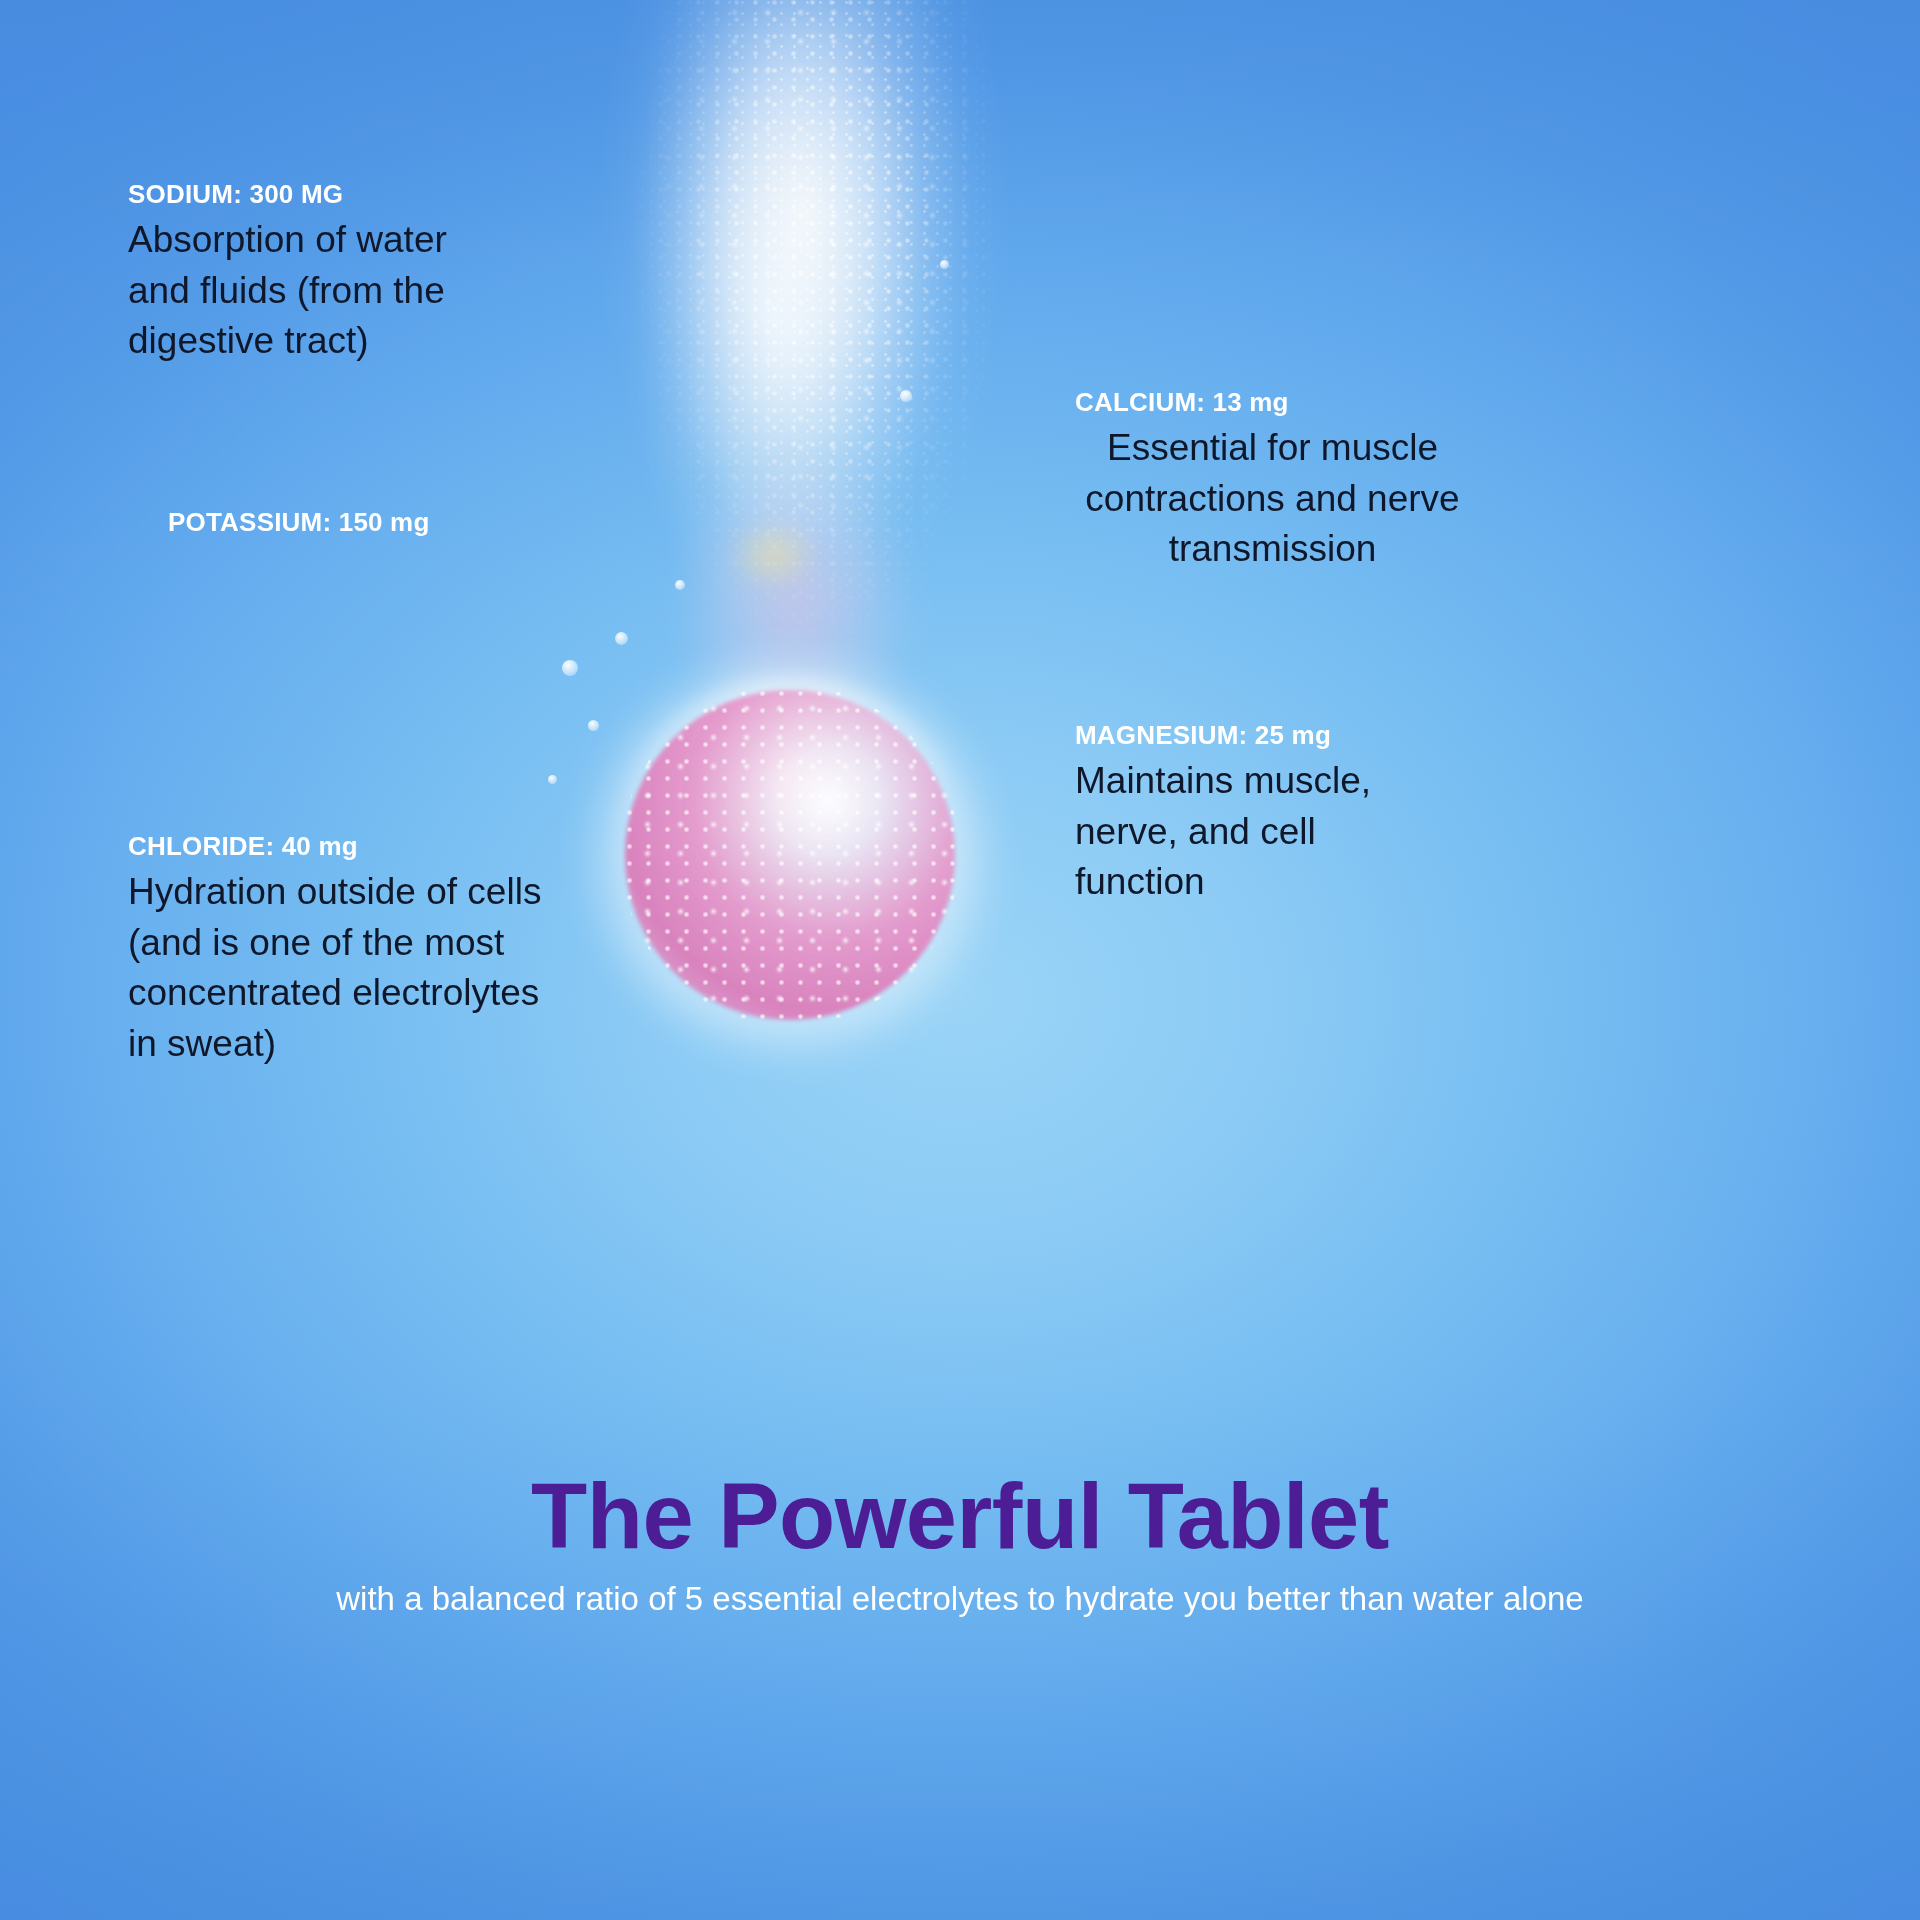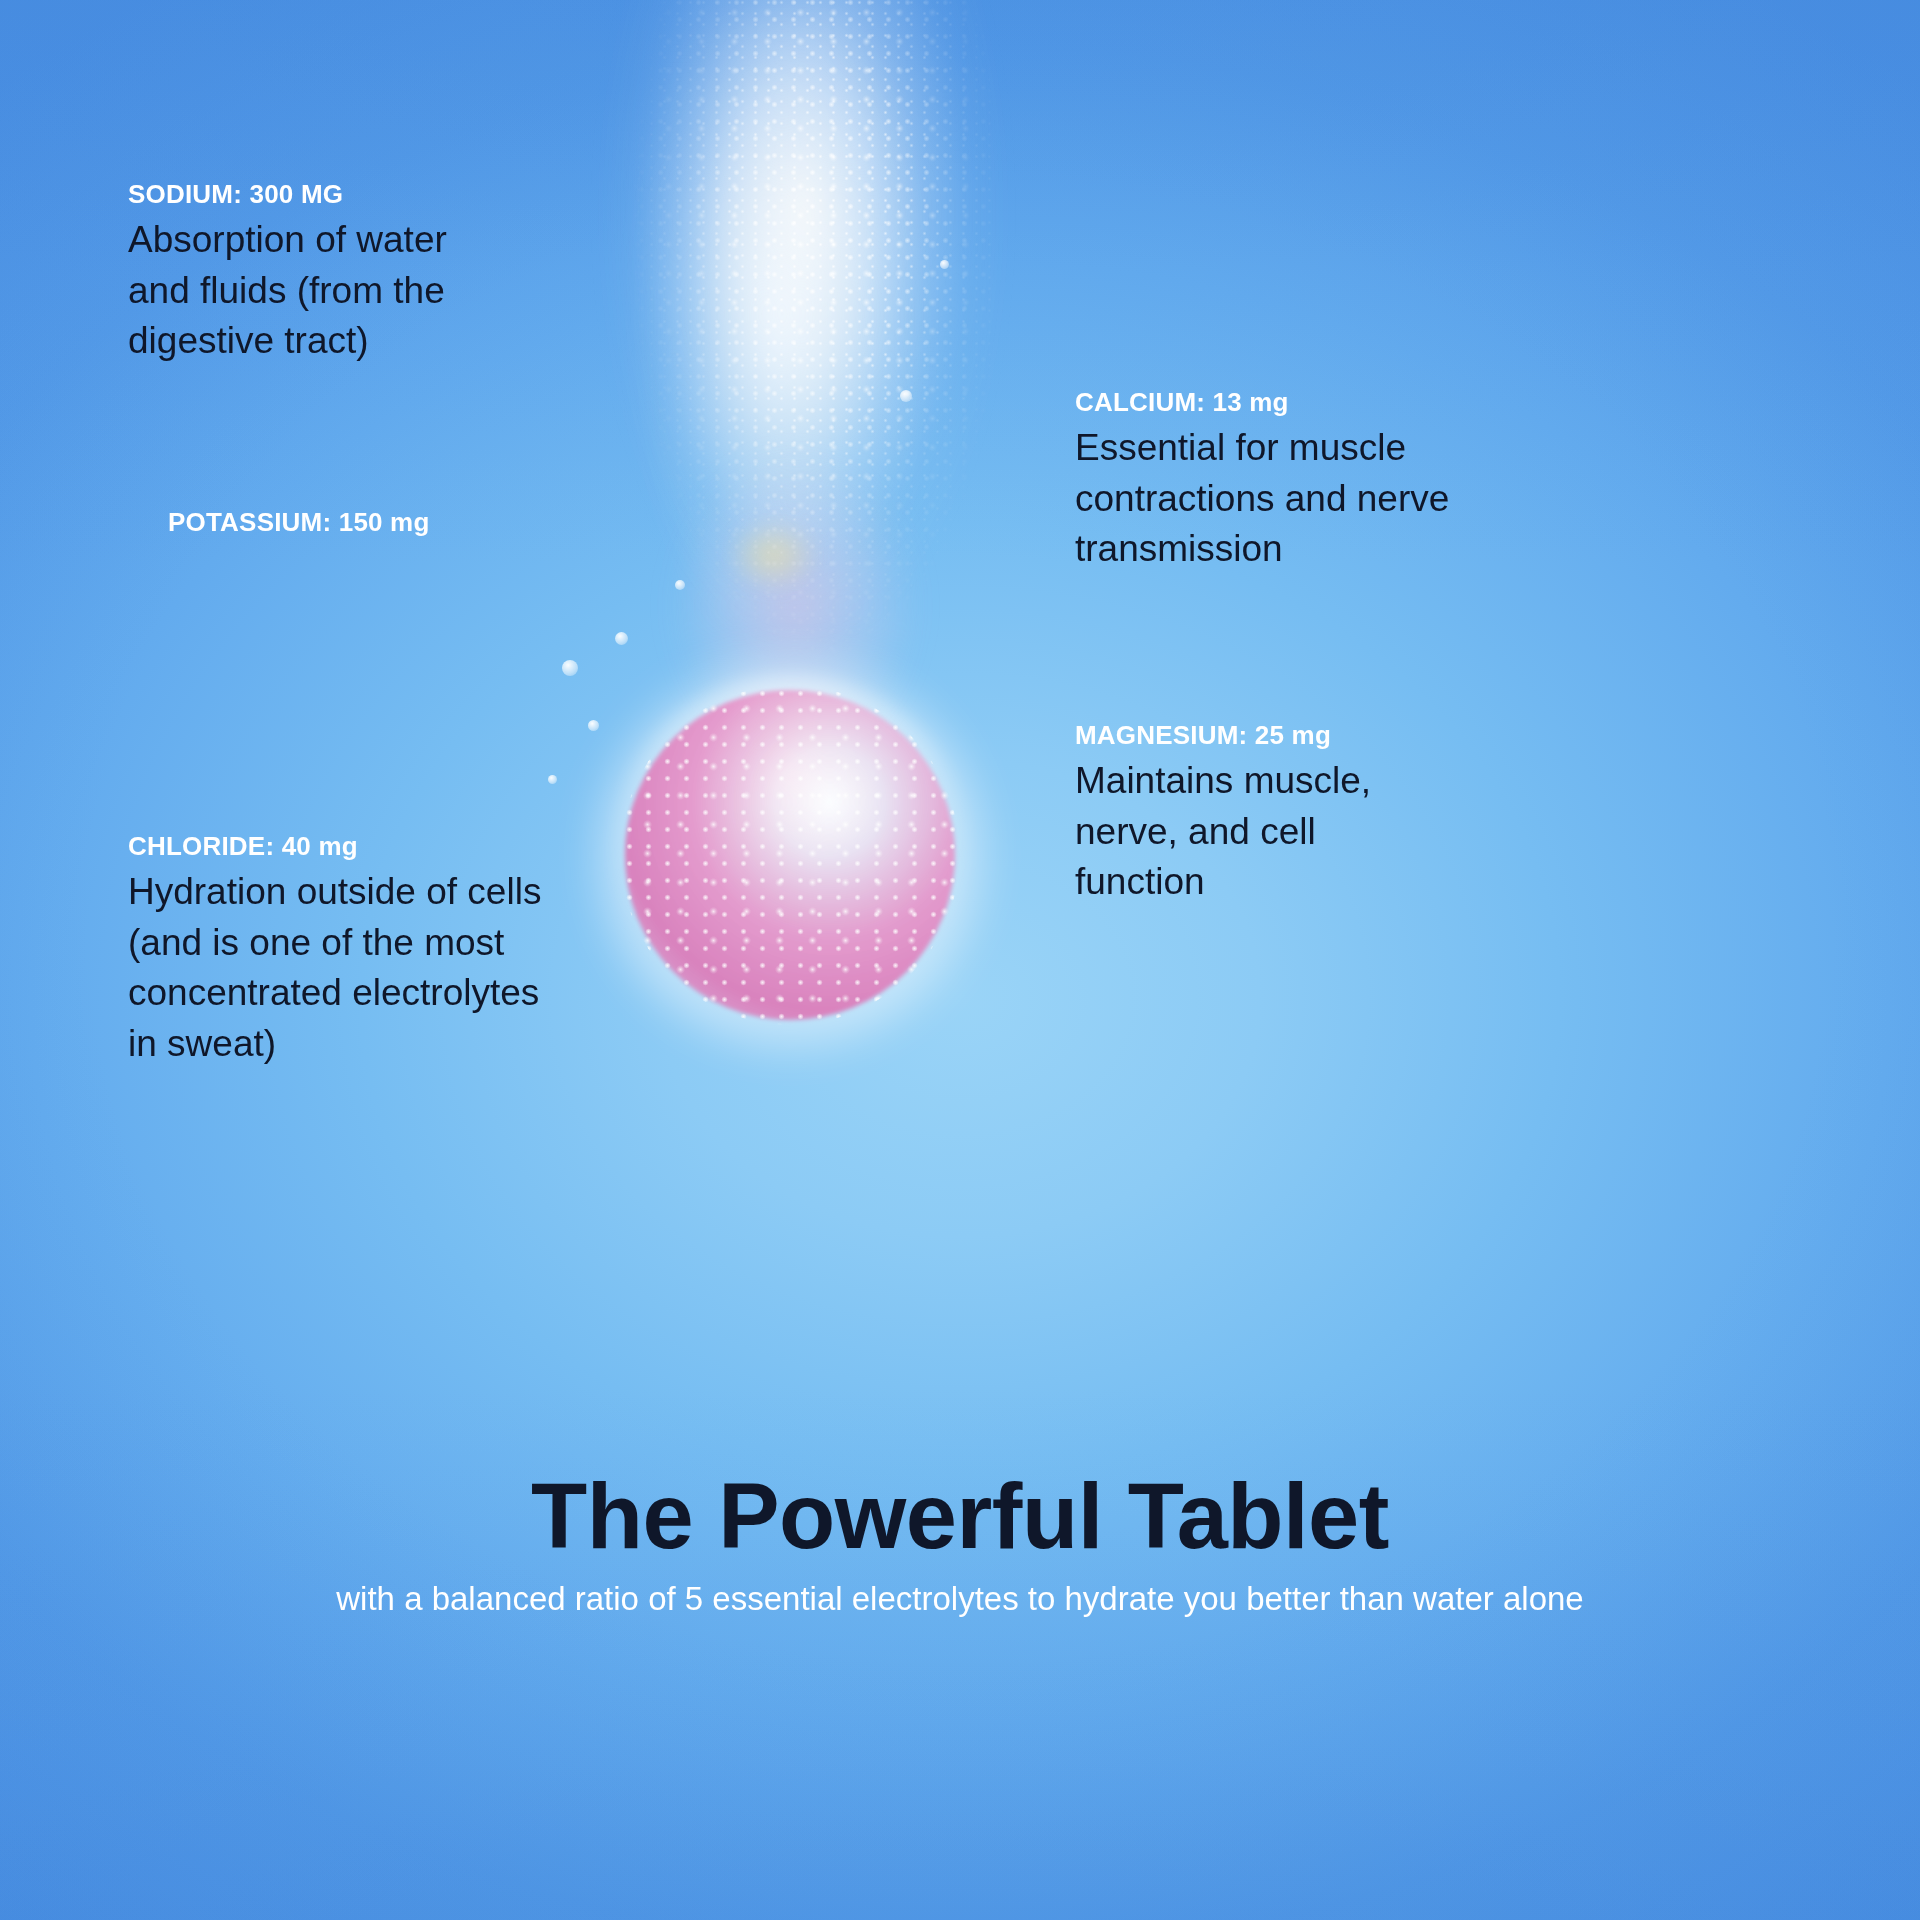--- a/index.html
+++ b/index.html
@@ -235,21 +235,21 @@
 
   
   .headline-wrap {
     position: absolute;
     left: 0;
     right: 0;
     top: 1470px;
     text-align: center;
   }
   .headline {
-    color: #0f172a;
+    color: #4c1d95;
     font-weight: 700;
     font-size: 92px;
     line-height: 1.0;
     letter-spacing: -0.5px;
     margin: 0;
   }
   .subhead {
     color: #ffffff;
     font-weight: 400;
     font-size: 33px;
@@ -311,21 +311,21 @@
     <div class="fact" style="top:832px; left:0; width:440px;">
       <div class="fact-title">CHLORIDE: 40 mg</div>
       <div class="fact-body" style="width:432px;">Hydration outside of cells (and is one of the most concentrated electrolytes in sweat)</div>
     </div>
   </div>
 
   <div class="col col-right">
 
     <div class="fact" style="top:388px; left:0; width:400px;">
       <div class="fact-title">CALCIUM: 13 mg</div>
-      <div class="fact-body" style="width:395px;">Essential for muscle contractions and nerve transmission</div>
+      <div class="fact-body" style="width:395px;text-align:center;">Essential for muscle contractions and nerve transmission</div>
     </div>
 
     <div class="fact" style="top:697px; left:0; width:420px;margin-top:24px;">
       <div class="fact-title">MAGNESIUM: 25 mg</div>
       <div class="fact-body" style="width:370px;">Maintains muscle, nerve, and cell function</div>
     </div>
   </div>
 
   <div class="headline-wrap">
     <div class="headline">The Powerful Tablet</div>

